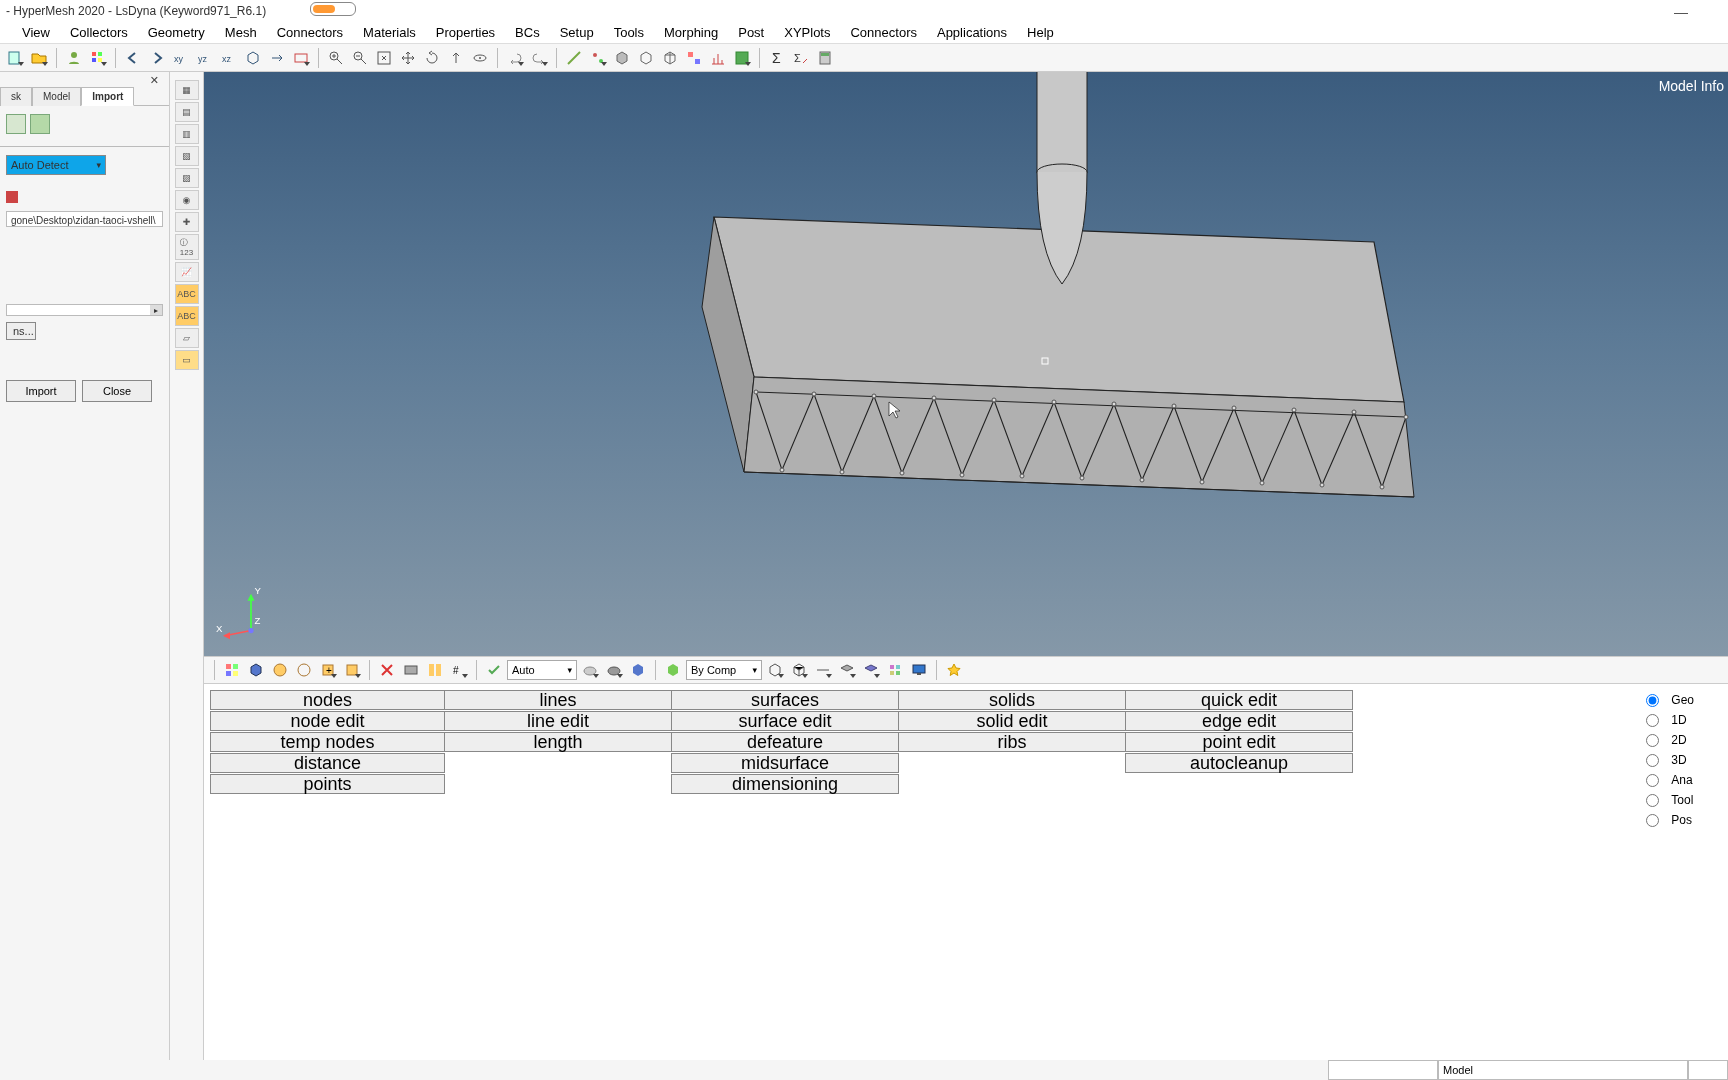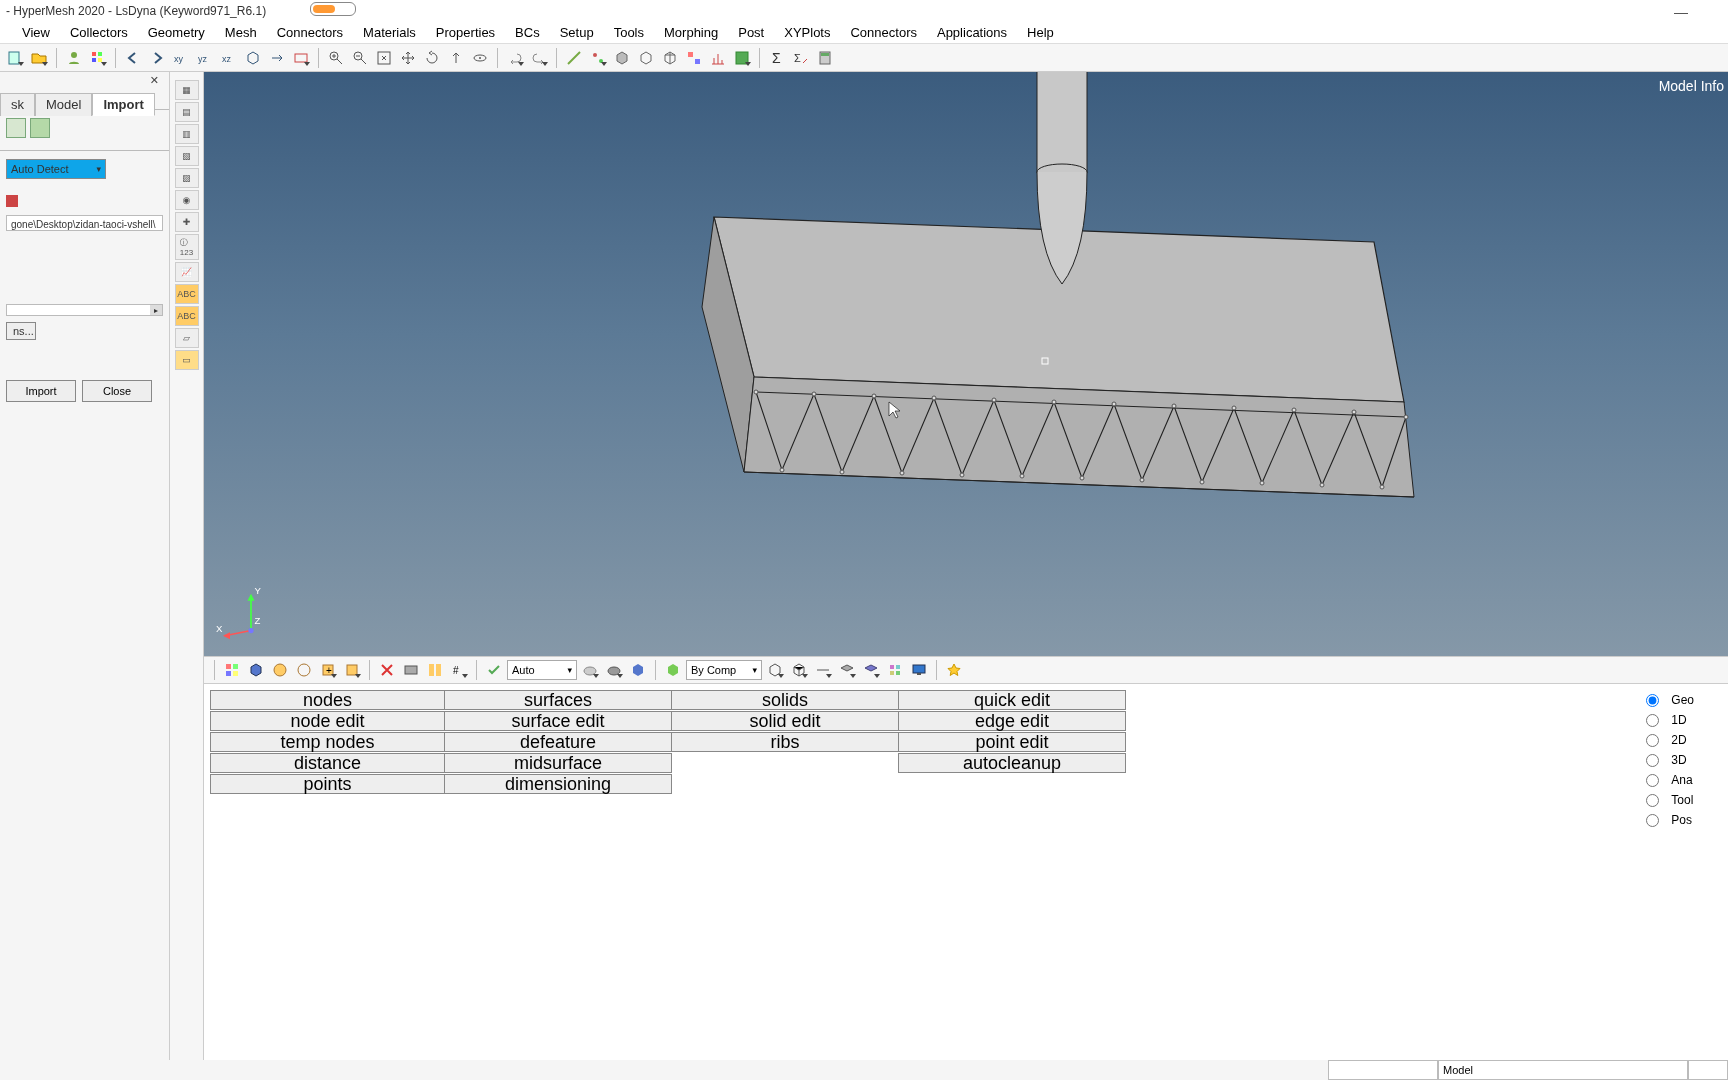--- a/index.html
+++ b/index.html
@@ -22,21 +22,21 @@
   .tb-btn.drop::after { content: ""; border-left: 3px solid transparent; border-right: 3px solid transparent; border-top: 4px solid #444; position: absolute; right: 1px; bottom: 2px; }
   .tb-btn svg { width: 16px; height: 16px; }
 
   
   .main { display: flex; height: calc(1080px - 22px - 22px - 28px); }
 
   
   .leftpanel { width: 170px; background: #f5f5f5; border-right: 1px solid #ccc; position: relative; font-size: 11px; color: #333; }
   .leftpanel .closex { position: absolute; right: 10px; top: 2px; font-size: 11px; color: #444; cursor: pointer; }
   .lp-tabs { display: flex; margin-top: 14px; border-bottom: 1px solid #bbb; }
-  .lp-tab { padding: 3px 10px; border: 1px solid #bbb; border-bottom: none; background: #eee; font-size: 13px; cursor: pointer; position: relative; top: 7px; }
+  .lp-tab { padding: 3px 10px; border: 1px solid #bbb; border-bottom: none; background: #eee; font-size: 10px; cursor: pointer; position: relative; top: 1px; }
   .lp-tab.active { background: #fff; font-weight: bold; border-bottom: 1px solid #fff; }
   .lp-icons { padding: 8px 6px; display: flex; gap: 4px; }
   .lp-icons .ic { width: 20px; height: 20px; background: #cde8cc; border: 1px solid #7aa87a; cursor: pointer; }
   .lp-divider { height: 1px; background: #bbb; margin: 4px 0; }
   .lp-row { display: flex; align-items: center; padding: 4px 6px; gap: 6px; }
   .lp-select { border: 1px solid #888; background: #0ea5e9; font-size: 11px; height: 20px; width: 100px; padding: 0 4px; display: flex; align-items: center; justify-content: space-between; cursor: pointer; }
   .lp-select::after { content: "▾"; font-size: 9px; }
   .lp-path { border: 1px solid #bbb; background: #fff; padding: 3px 4px; font-size: 10px; word-break: break-all; height: 16px; overflow: hidden; margin: 4px 6px; }
   .lp-opts { border: 1px solid #888; background: #eee; padding: 2px 6px; font-size: 11px; margin: 6px; width: 30px; cursor: pointer; }
   .lp-btnrow { display: flex; gap: 6px; padding: 6px; position: absolute; top: 302px; left: 0; }
@@ -554,20 +554,25 @@
         </div>
     </div>
 
     <div class="panelgrid">
       <div class="pcol" style="width:235px">
         <div class="pcell">nodes</div>
         <div class="pcell">node edit</div>
         <div class="pcell">temp nodes</div>
         <div class="pcell">distance</div>
         <div class="pcell">points</div>
+      </div>
+      <div class="pcol" style="width:228px;margin-left:-1px">
+        <div class="pcell">lines</div>
+        <div class="pcell">line edit</div>
+        <div class="pcell">length</div>
       </div>
       <div class="pcol" style="width:228px;margin-left:-1px">
         <div class="pcell">surfaces</div>
         <div class="pcell">surface edit</div>
         <div class="pcell">defeature</div>
         <div class="pcell">midsurface</div>
         <div class="pcell">dimensioning</div>
       </div>
       <div class="pcol" style="width:228px;margin-left:-1px">
         <div class="pcell">solids</div>

